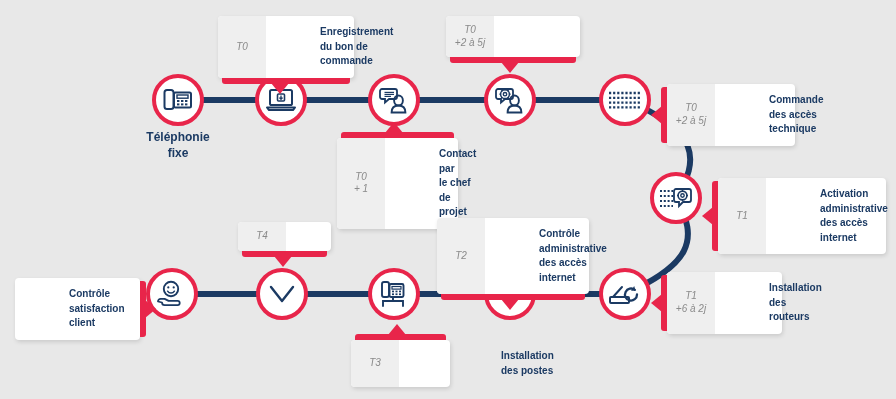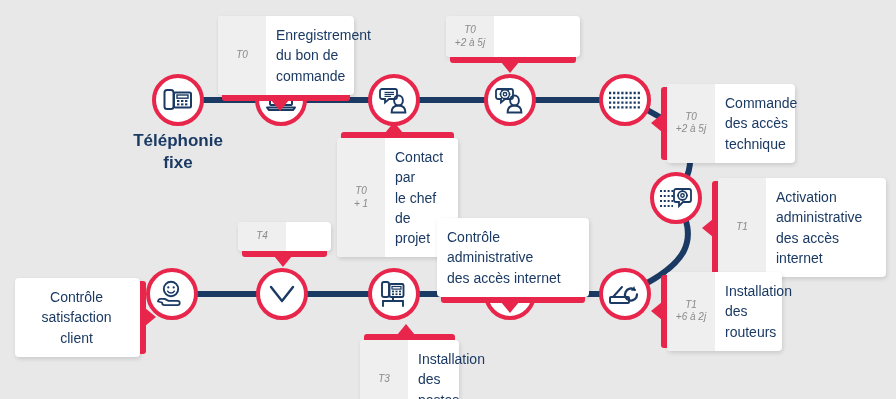--- a/index.html
+++ b/index.html
@@ -26,21 +26,21 @@
     display:flex;align-items:center;justify-content:center;
     z-index:6;
   }
   .node svg{display:block;}
 
   
   .node-caption{
     position:absolute;
     text-align:center;
     color:#1b3a63;
-    font-size:17px;
+    font-size:12px;
     font-weight:bold;
     line-height:1.3;
     z-index:6;
   }
 
   
   .callout{
     position:absolute;
     background:#ffffff;
     border-radius:4px;
@@ -57,26 +57,27 @@
     line-height:1.25;
     display:flex;flex-direction:column;
     align-items:center;justify-content:center;
     padding:8px 7px;
     min-width:34px;
     border-radius:4px 0 0 4px;
     white-space:nowrap;
   }
   .callout .ctext{
     color:#1b3a63;
-    font-size:14px;
-    font-weight:normal;
+    font-size:10px;
+    font-weight:bold;
     line-height:1.45;
     display:flex;align-items:center;
     padding:9px 12px 9px 10px;
     white-space:pre-line;
+    margin-left:44px;
   }
 
   
   .cal-down::after{
     content:"";position:absolute;left:4px;right:4px;bottom:-6px;height:6px;
     background:#e8254a;border-radius:0 0 3px 3px;
   }
   .cal-down .tip{
     position:absolute;bottom:-16px;
     width:0;height:0;
@@ -113,21 +114,21 @@
     content:"";position:absolute;top:3px;bottom:3px;right:-6px;width:6px;
     background:#e8254a;border-radius:0 3px 3px 0;
   }
   .cal-right .tip{
     position:absolute;right:-16px;top:50%;margin-top:-9px;
     width:0;height:0;
     border-top:9px solid transparent;
     border-bottom:9px solid transparent;
     border-left:11px solid #e8254a;
   }
-  .cal-right .ctext{justify-content:flex-end;text-align:center;}
+  .cal-right .ctext{justify-content:flex-end;text-align:left;}
 </style>
 </head>
 <body>
 
 <div id="stage">
 
   <svg id="wires" viewBox="0 0 896 399" xmlns="http://www.w3.org/2000/svg">
 
     <line x1="178" y1="100" x2="625" y2="100" stroke="#1b3a63" stroke-width="6"></line>
 
@@ -349,34 +350,38 @@
     <div class="tcode">
       <span>T1</span>
       <span>+6 à 2j</span>
     </div>
     <div class="ctext">Installation
 des routeurs</div>
     <div class="tip"></div>
   </div>
 
   <div class="callout cal-down" style="left:437px;top:218px;width:152px;">
+    <div class="tcode">
+      <span>T2</span>
+      <span></span>
+    </div>
     <div class="ctext">Contrôle administrative
 des accès internet</div>
     <div class="tip" style="left:64px;"></div>
   </div>
 
   <div class="callout cal-down" style="left:238px;top:222px;width:93px;justify-content:space-between;">
     <div class="tcode">
       <span>T4</span>
       <span></span>
     </div>
     <div class="tip" style="left:36px;"></div>
   </div>
 
-  <div class="callout cal-up" style="left:360px;top:340px;width:99px;">
+  <div class="callout cal-up" style="left:351px;top:340px;width:99px;gap:48px;">
     <div class="tcode">
       <span>T3</span>
       <span></span>
     </div>
     <div class="ctext">Installation
 des postes</div>
     <div class="tip" style="left:37px;"></div>
   </div>
 
   <div class="callout cal-right" style="left:15px;top:278px;width:125px;">

